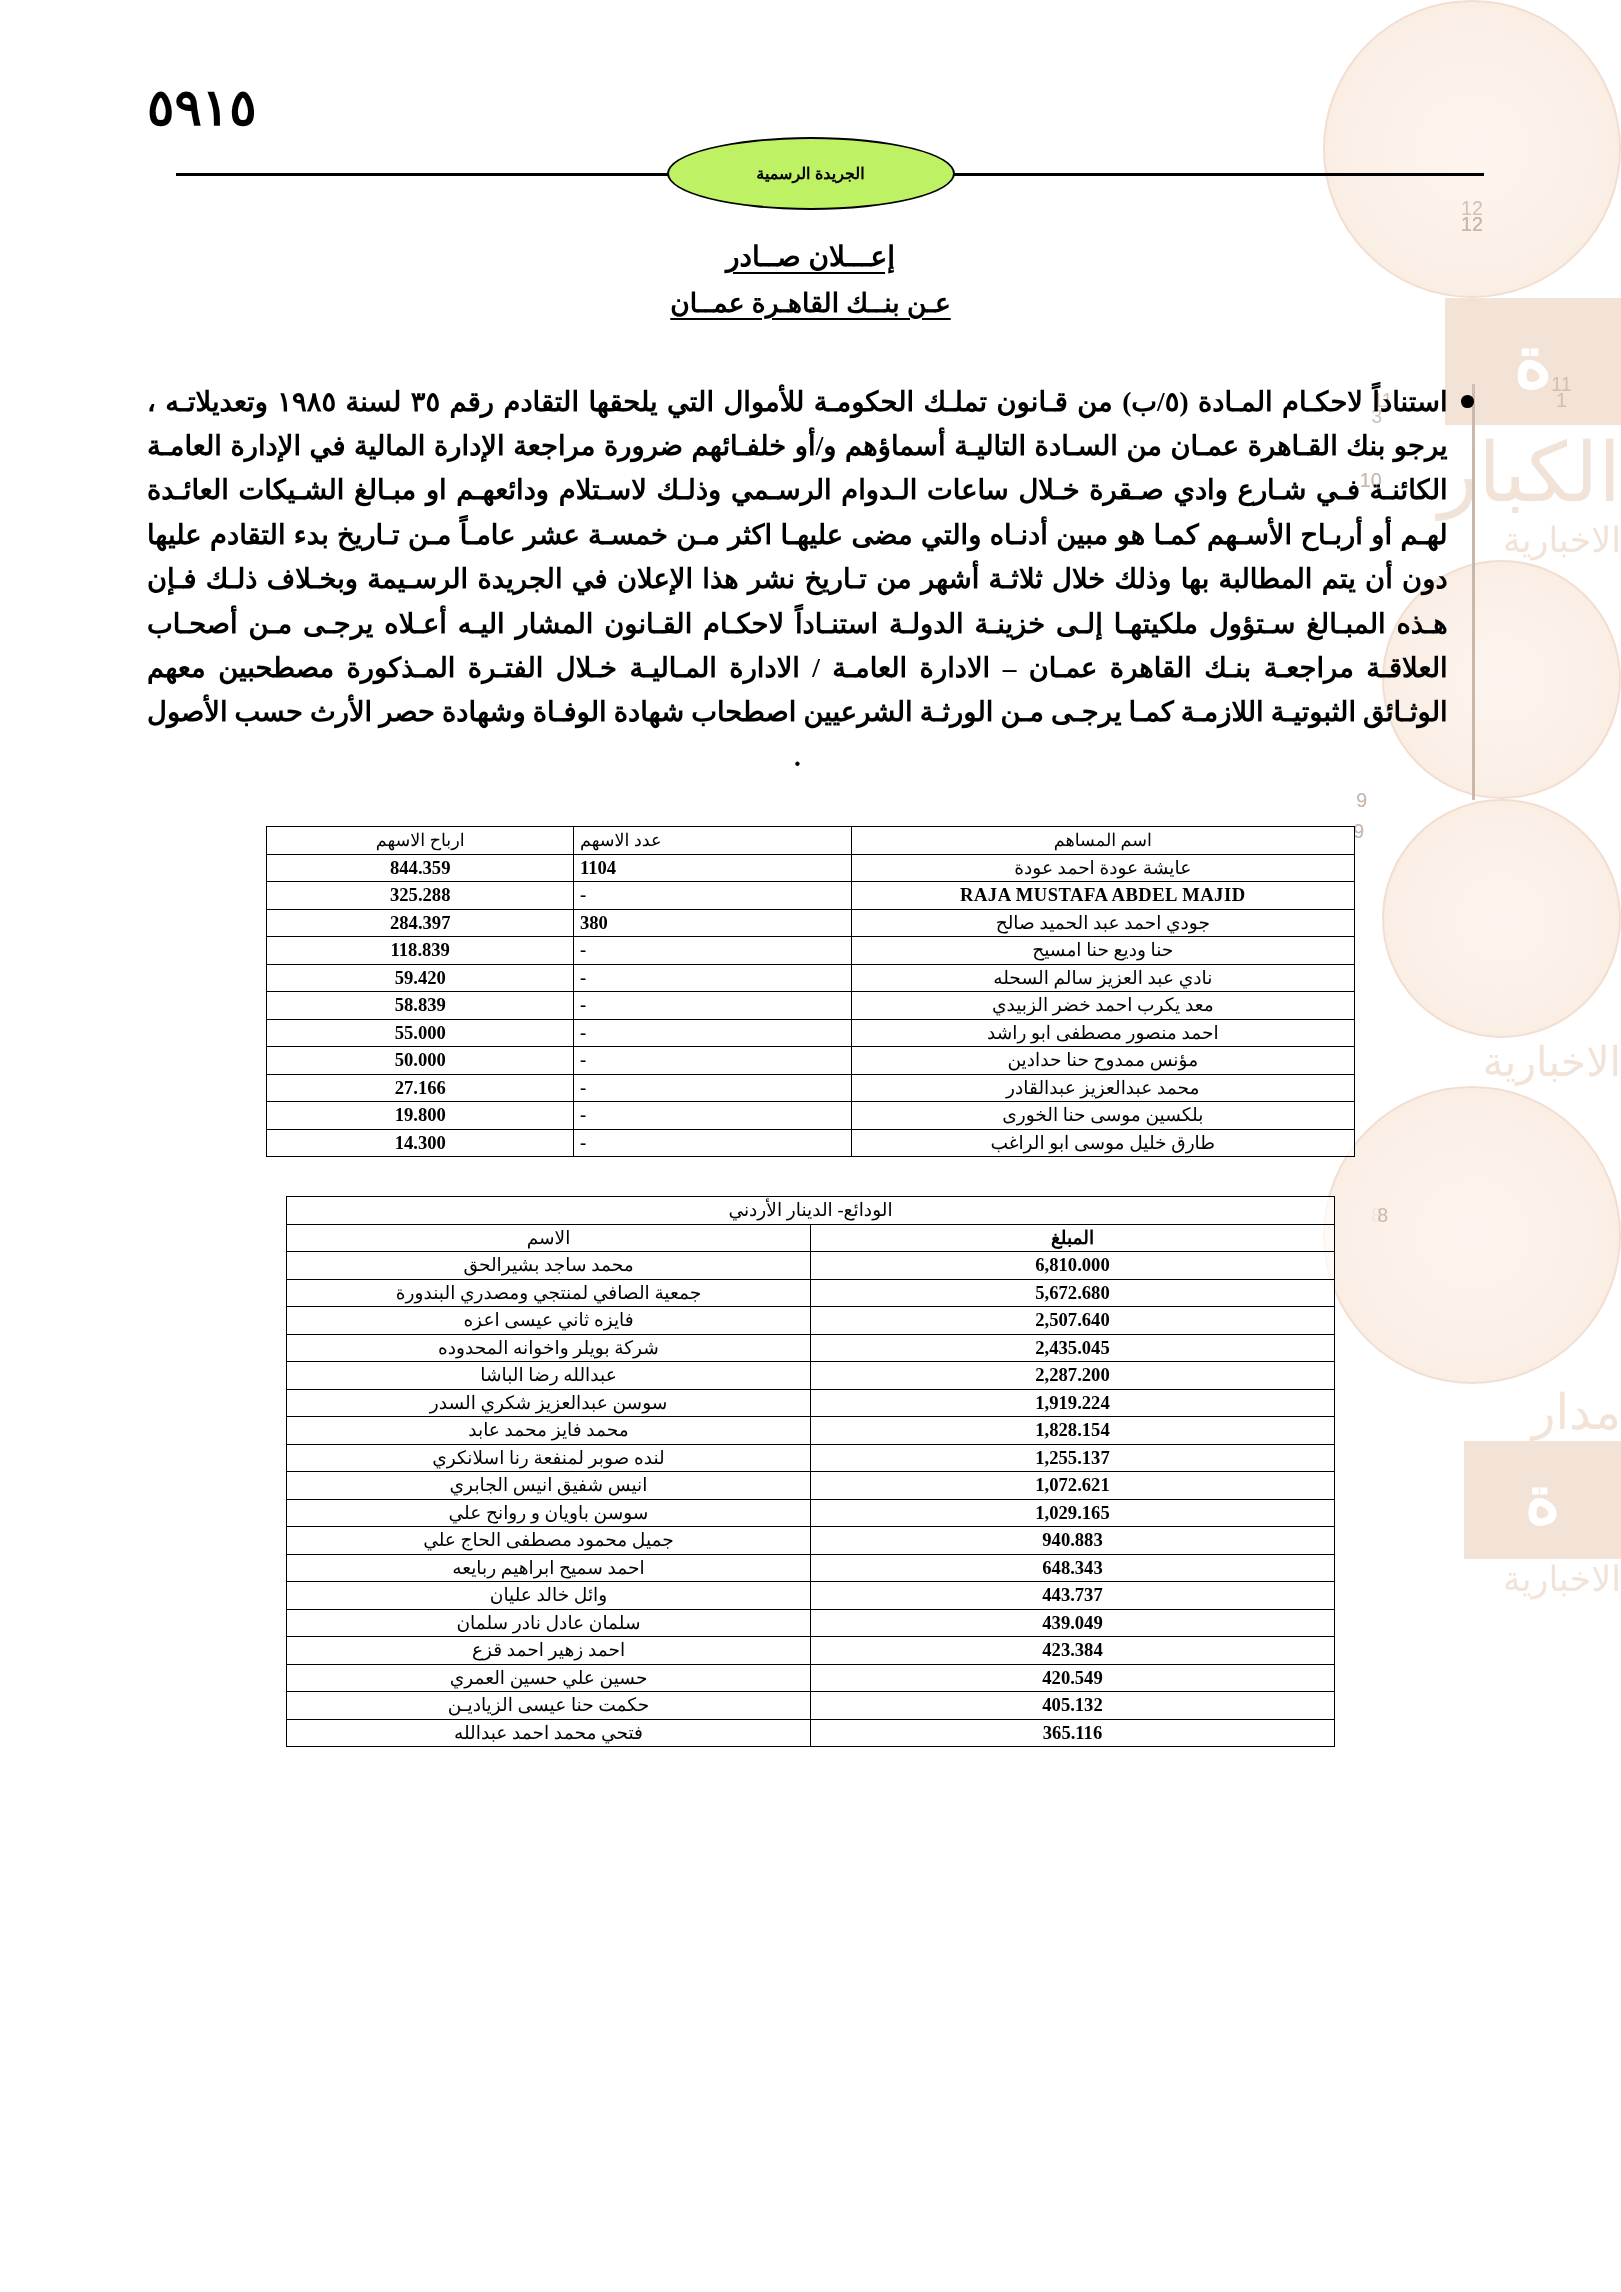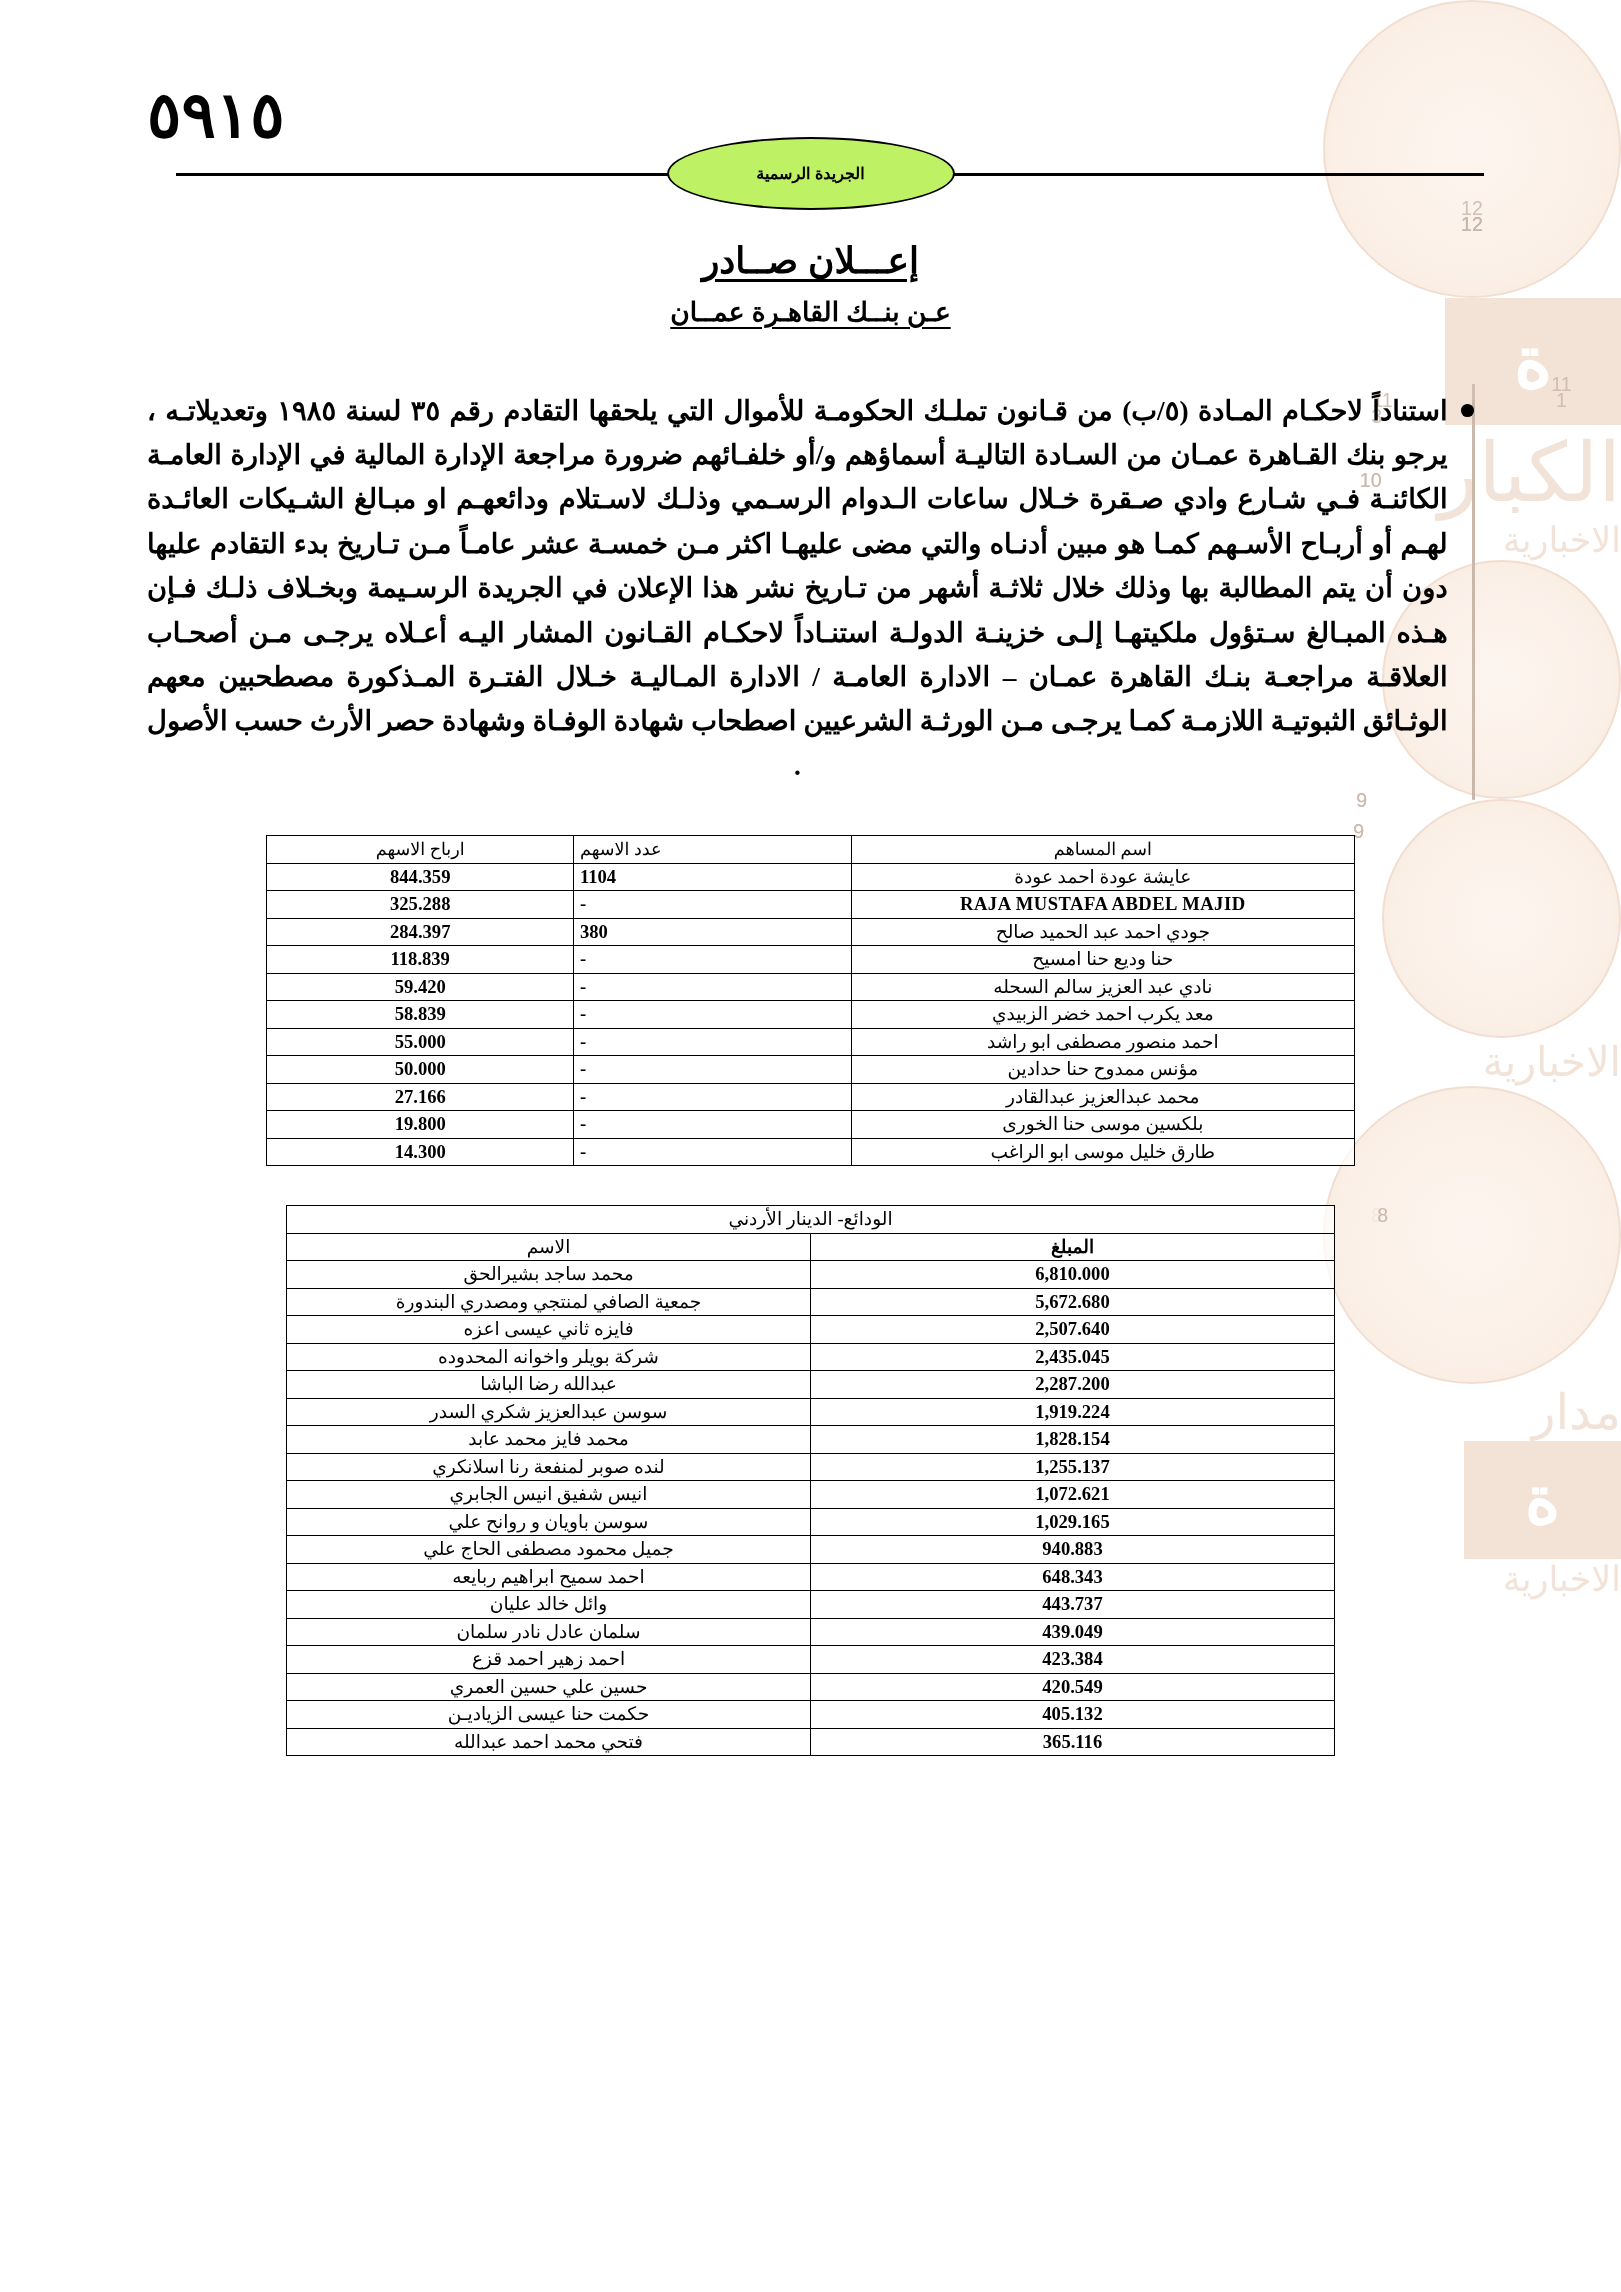--- a/index.html
+++ b/index.html
@@ -69,21 +69,21 @@
 
   
   .header {
     position: relative;
     height: 147px;
   }
   .page-number {
     position: absolute;
     top: 78px;
     left: 0px;
-    font-size: 64px;
+    font-size: 51px;
     font-weight: bold;
     font-family: "Liberation Serif", serif;
     letter-spacing: 2px;
   }
   .header-rule {
     position: absolute;
     top: 173px;
     right: -9.8px;
     left: 29px;
     border-top: 3.9px solid #000;
@@ -105,21 +105,21 @@
     font-weight: bold;
     font-family: "Liberation Sans", sans-serif;
     z-index: 3;
   }
 
   .titles {
     margin-top: 93px;
     text-align: center;
   }
   .title-main {
-    font-size: 36px;
+    font-size: 28px;
     font-weight: bold;
     font-family: "Liberation Sans", sans-serif;
     letter-spacing: 2px;
     text-decoration: underline;
     text-underline-offset: 5.9px;
   }
   .title-sub {
     margin-top: 13.7px;
     font-size: 26.5px;
     font-weight: bold;

